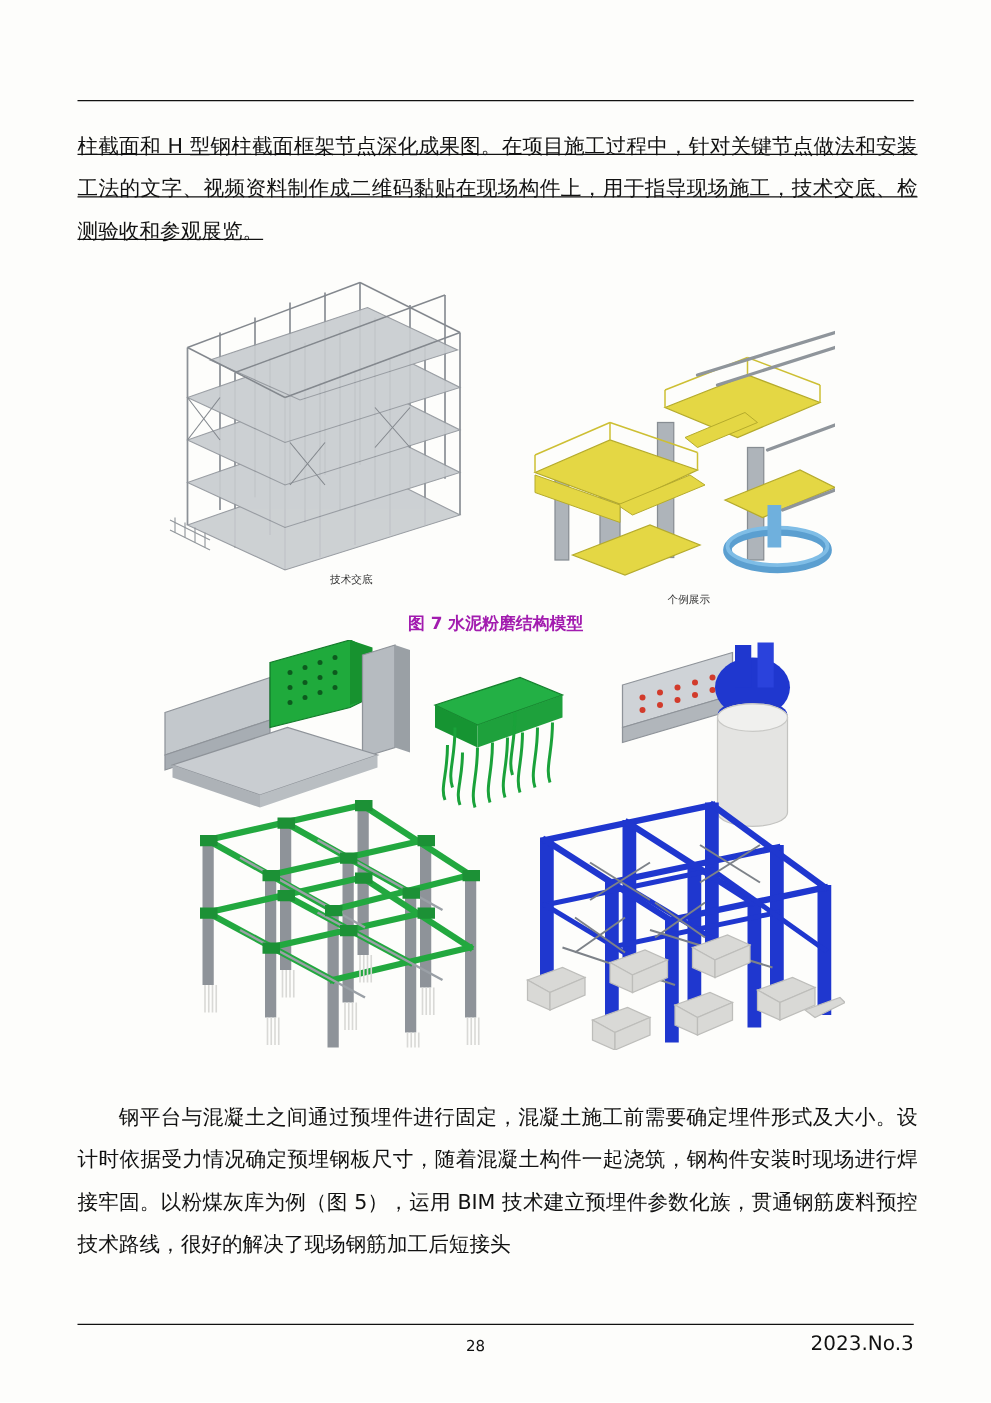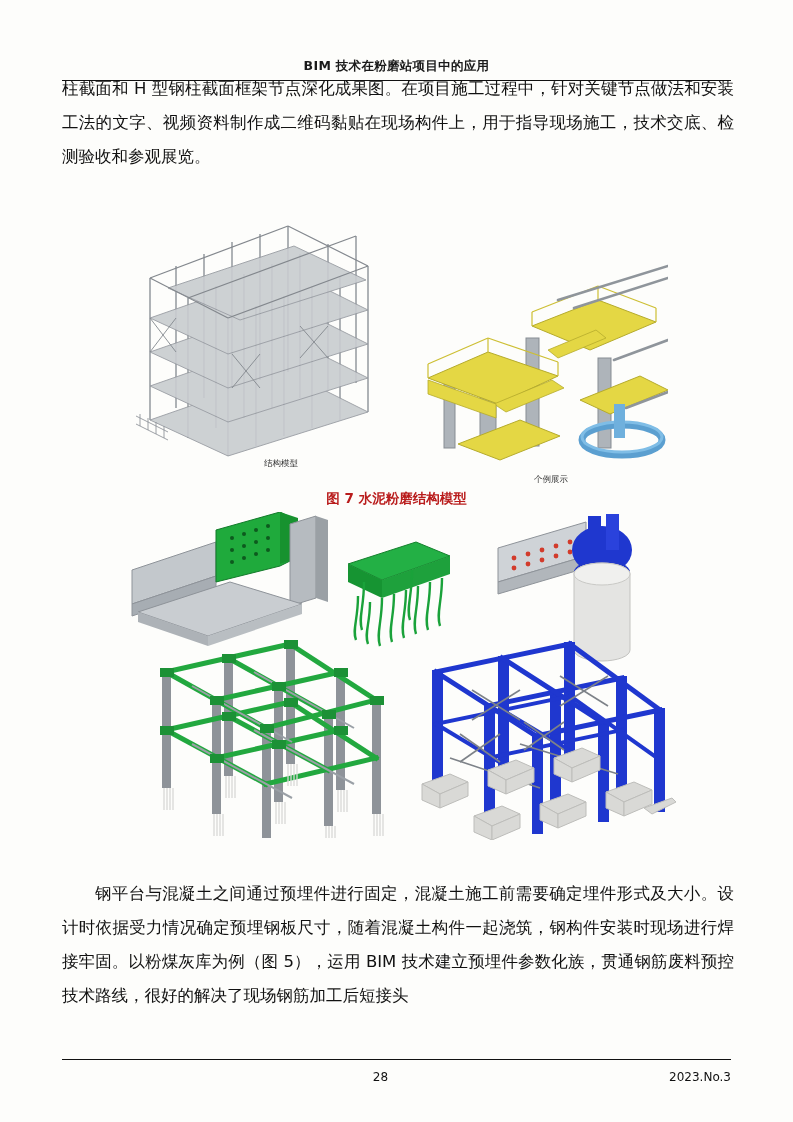--- a/index.html
+++ b/index.html
@@ -42,34 +42,34 @@
     position: absolute;
     left: 62px;
     width: 672px;
     font-family: "DejaVu Sans", "Liberation Sans", sans-serif;
     font-size: 16.5px;
     line-height: 34px;
     color: #111;
     text-align: justify;
     text-justify: inter-ideograph;
   }
-  .para-top { top: 72px; }
+  .para-top { top: 100px; text-decoration: underline; }
   .para-bottom { top: 877px; }
   .indent { text-indent: 2em; }
 
   
   .fig-caption {
     position: absolute;
     width: 669px;
     left: 62px;
     text-align: center;
     font-family: "DejaVu Sans", "Liberation Sans", sans-serif;
     font-size: 13.5px;
     font-weight: bold;
-    color: #b91c1c;
+    color: #a21caf;
   }
   .fig7-wrap {
     position: absolute;
     top: 208px;
     left: 128px;
     width: 540px;
     height: 270px;
   }
   .fig8-wrap {
     position: absolute;
@@ -102,32 +102,31 @@
     width: 669px;
     text-align: center;
     font-size: 12px;
     font-family: "DejaVu Sans", "Liberation Sans", sans-serif;
     color: #111;
   }
   .footer-issue {
     position: absolute;
     bottom: 38px;
     right: 62px;
-    font-size: 12px;
+    font-size: 16px;
     font-family: "DejaVu Sans", "Liberation Sans", sans-serif;
     color: #111;
   }
   svg { display: block; }
 </style>
 </head>
 <body>
 
 <div class="page">
 
-  <div class="header">BIM 技术在粉磨站项目中的应用</div>
   <div class="header-rule"></div>
 
   <div class="body-text para-top">柱截面和 H 型钢柱截面框架节点深化成果图。在项目施工过程中，针对关键节点做法和安装工法的文字、视频资料制作成二维码黏贴在现场构件上，用于指导现场施工，技术交底、检测验收和参观展览。</div>
 
   <div class="fig7-wrap">
     <svg width="540" height="270" viewBox="0 0 540 270">
       <rect x="0" y="0" width="540" height="270" fill="#fdfdfb"></rect>
 
       <g stroke="#8b9096" stroke-width="1.4" fill="none" opacity="0.95">
 
@@ -233,21 +232,21 @@
         <g fill="none" stroke="#5b9fd0" stroke-width="7">
           <ellipse cx="494" cy="232" rx="40" ry="15"></ellipse>
         </g>
         <g fill="none" stroke="#7fbde6" stroke-width="3">
           <ellipse cx="494" cy="229" rx="40" ry="15"></ellipse>
         </g>
 
         <rect x="486" y="196" width="11" height="34" fill="#6fb0dd"></rect>
       </g>
     </svg>
-    <div class="subcap" style="left:98px; top:250px; width:110px;">结构模型</div>
+    <div class="subcap" style="left:98px; top:250px; width:110px;">技术交底</div>
     <div class="subcap" style="left:368px; top:266px; width:110px;">个例展示</div>
   </div>
 
   <div class="fig-caption" style="top:490px;">图 7  水泥粉磨结构模型</div>
 
   <div class="fig8-wrap">
     <svg width="556" height="328" viewBox="0 0 556 328">
       <rect x="0" y="0" width="556" height="328" fill="#fdfdfb"></rect>
 
       <g>

